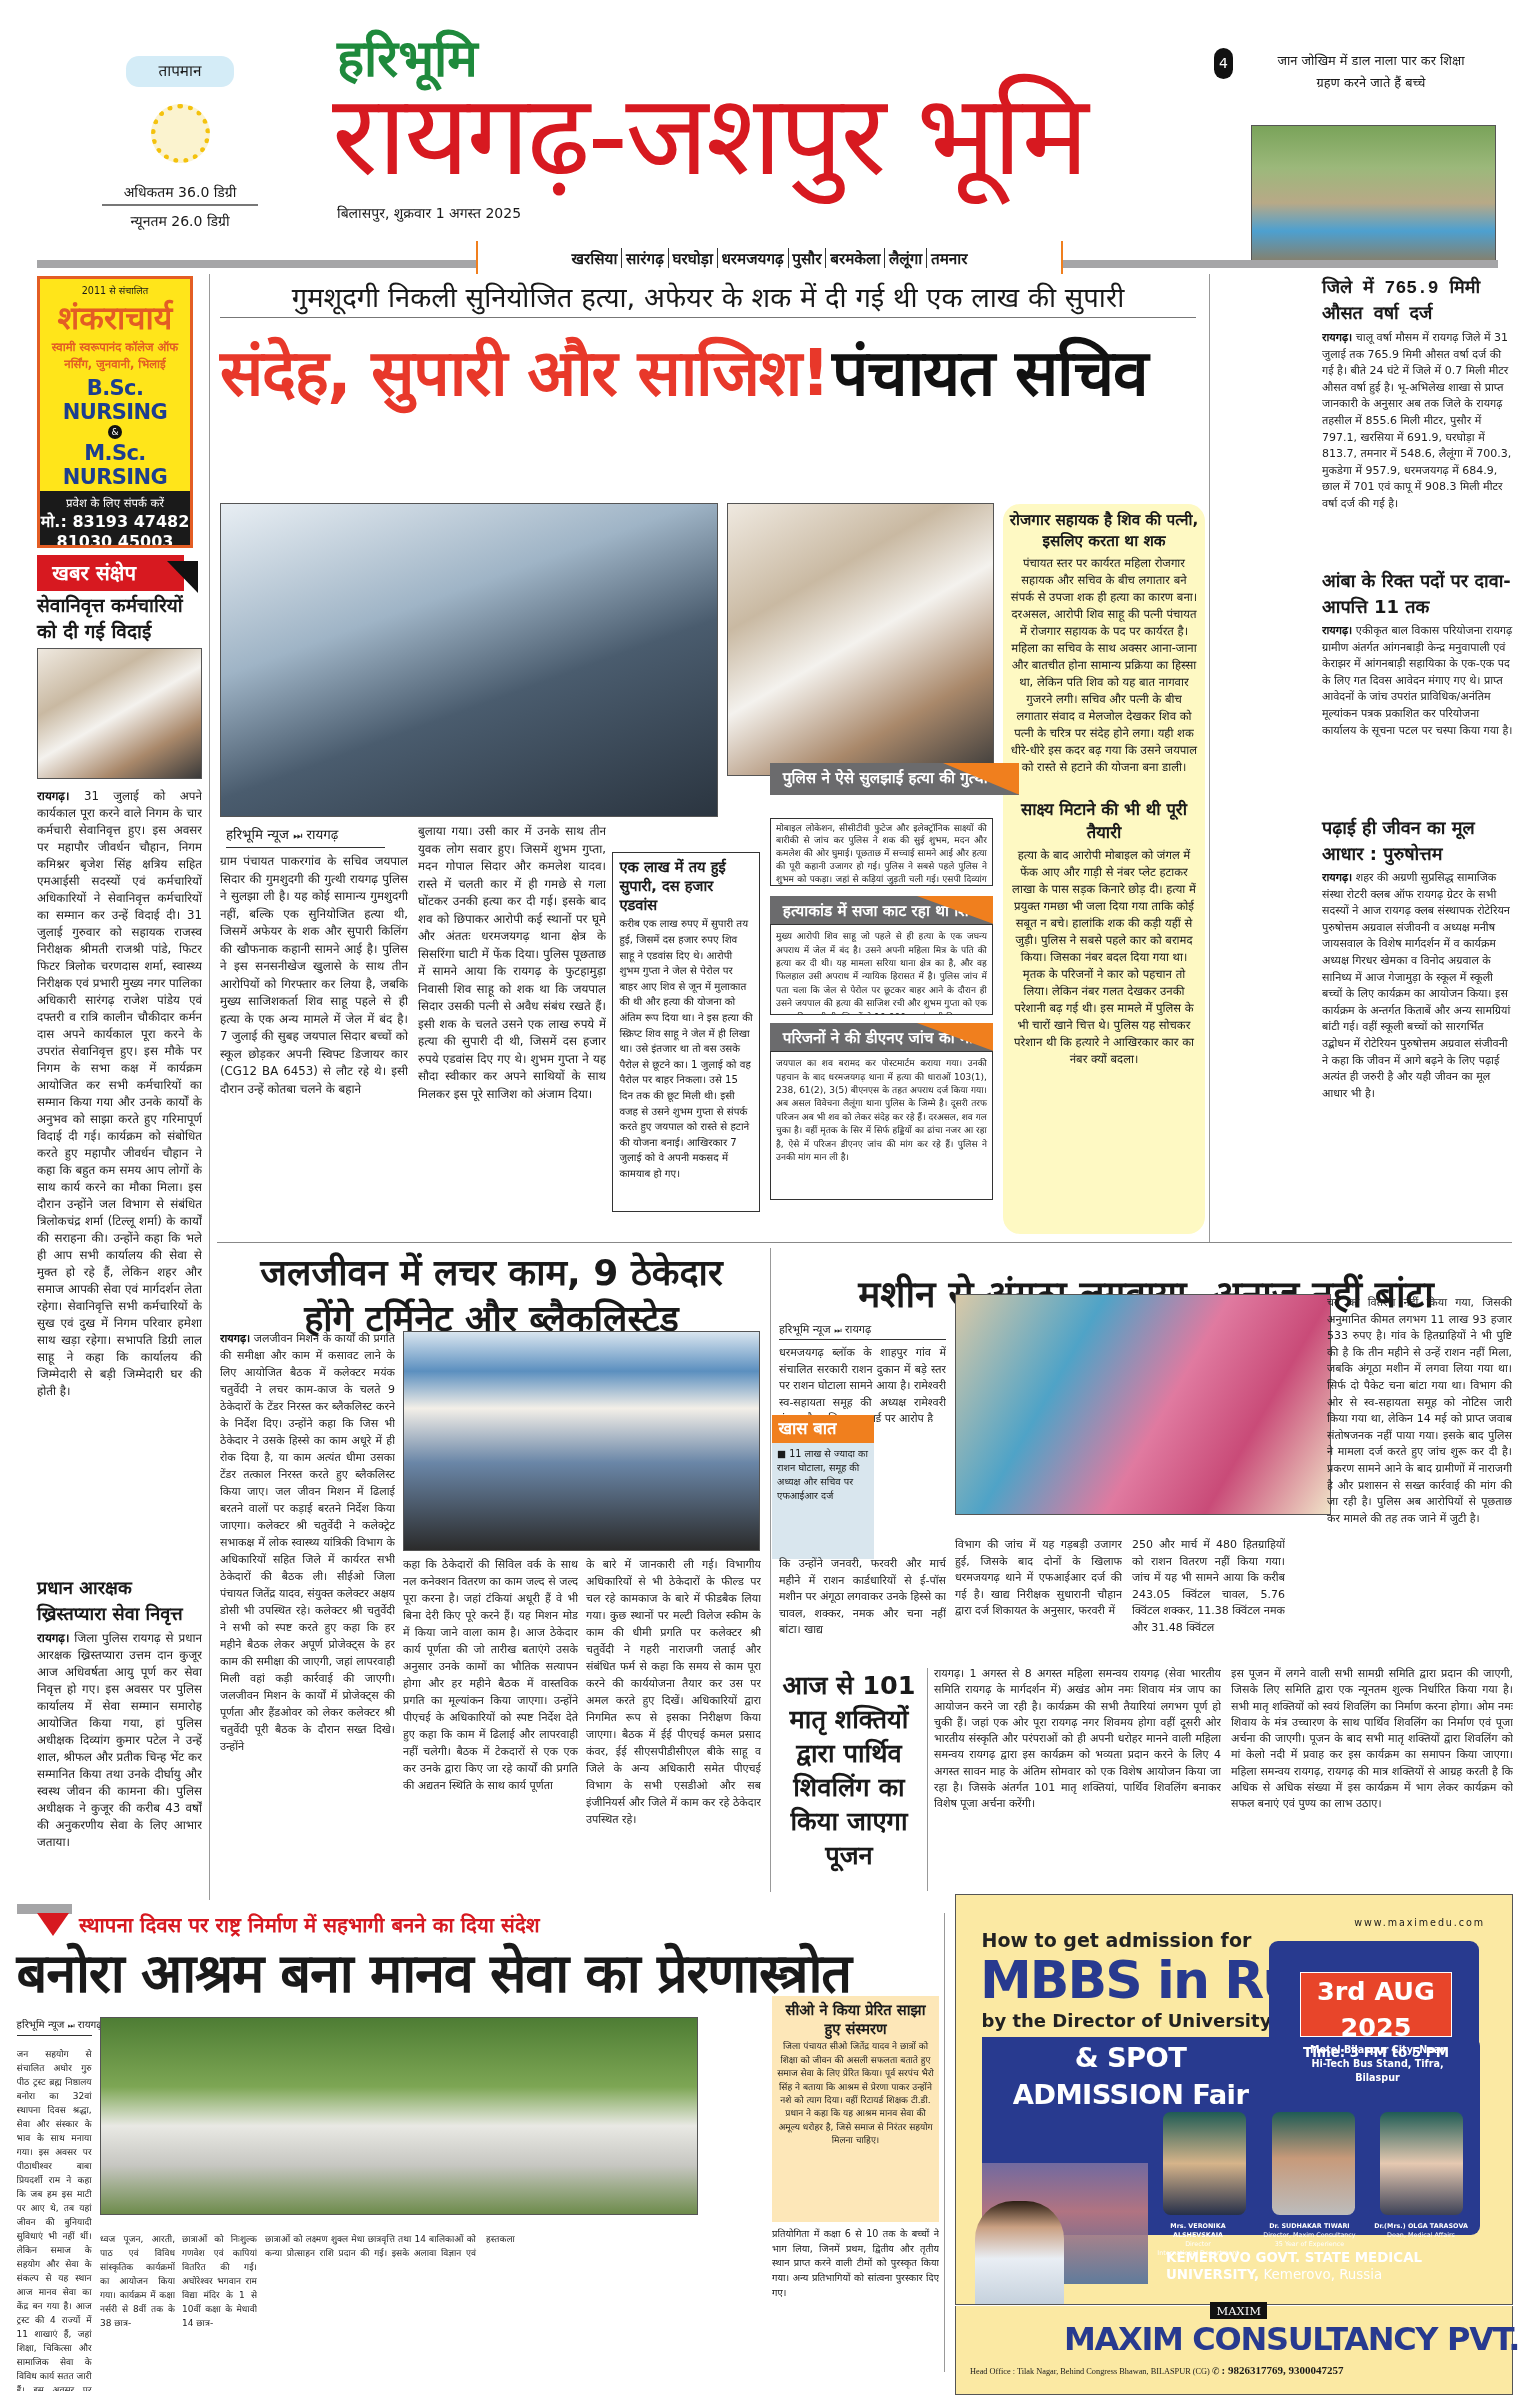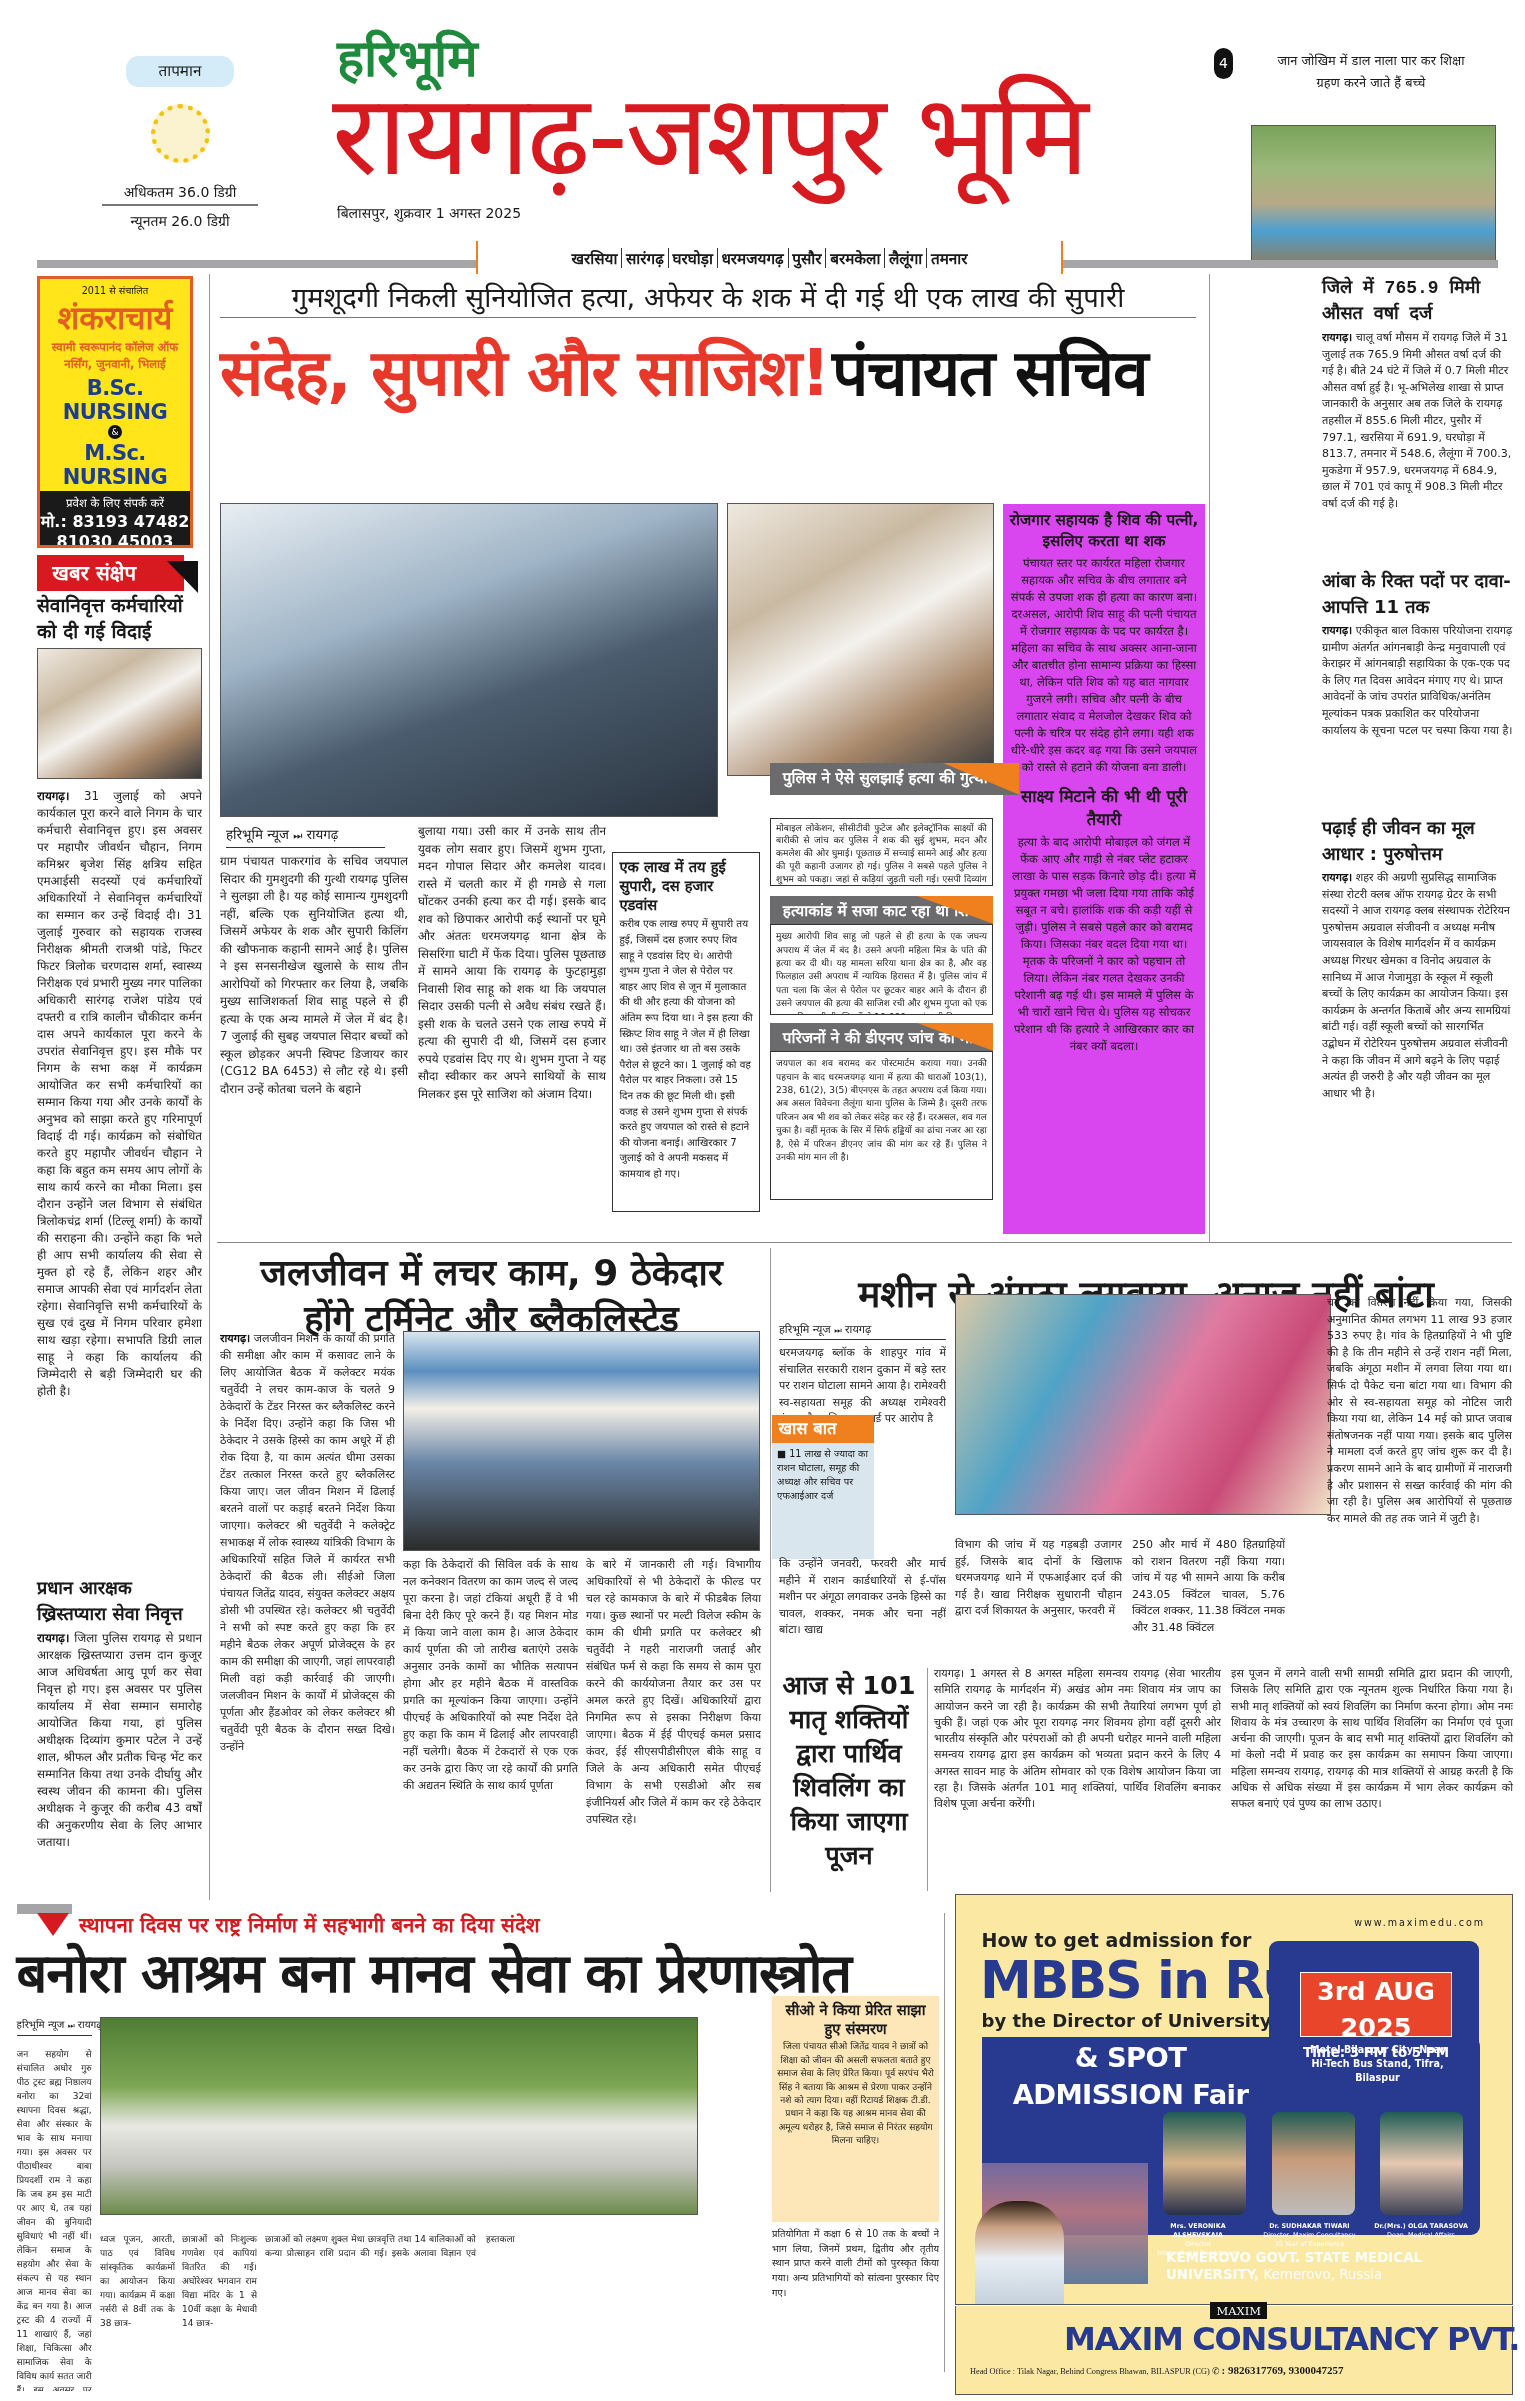--- a/index.html
+++ b/index.html
@@ -13,21 +13,21 @@
   .photo.saree { background: linear-gradient(120deg,#d9c9a8 0%,#4fa3c7 30%,#e07aa0 55%,#c94b78 75%,#f0e3c8 100%); }
   .photo.garden { background: linear-gradient(180deg,#4e7d34 0%,#7da654 35%,#e9e9e4 55%,#c7c7c2 75%,#6d8b4b 100%); }
   .photo.flood { background: linear-gradient(180deg,#7aa35a 0%,#9cb87b 30%,#b8a987 55%,#4da0d0 75%,#8e7b5d 100%); }
   .photo.office { background: linear-gradient(150deg,#efe9e0 0%,#c9b9a2 30%,#f4f2ee 50%,#a9886a 75%,#3a3a3a 100%); }
   .rule { background: #888; }
   .vrule { background: #999; width: 1.3px; }
   .byline { font-size: 13.4px; color: #222; border-bottom: 1.3px solid #333; padding-bottom: 3.8px; }
   .dark-banner { background: #6b6b6d; color: #fff; font-weight: bold; font-size: 19px; padding: 3.8px 12.8px; }
   .dark-banner .tri { position: absolute; right: -1.3px; top: 0; width: 0; height: 0; border-left: 77px solid transparent; border-top: 32px solid #f07f1e; }
   .boxed { border: 1.3px solid #333; background: #fff; }
-  .grey-box { background: #d946ef; }
+  .grey-box { background: #fef9c3; border-radius: 17px; }
 </style>
 </head>
 <body>
 
 <div class="abs" style="left:102px;top:56px;width:156px;height:191px;">
   <div style="width:108px;height:31px;margin:0 auto;background:#d4ecf7;border-radius:12.8px;text-align:center;font-size:15.3px;line-height:31px;">तापमान</div>
   <div style="width:59px;height:59px;margin:16.6px auto 0;border-radius:50%;background:#fbf3cf;border:5.7px dotted #f4c20d;"></div>
   <div style="margin-top:19px;text-align:center;font-size:14px;border-bottom:2.6px solid #777;padding-bottom:3.8px;">अधिकतम 36.0 डिग्री</div>
   <div style="margin-top:5.1px;text-align:center;font-size:14px;">न्यूनतम 26.0 डिग्री</div>
 </div>
@@ -91,21 +91,21 @@
   <span style="font-size:64px;font-weight:bold;color:#e8382a;letter-spacing:-1.3px;">संदेह, सुपारी और साजिश!</span>
   <span style="font-size:64px;font-weight:bold;color:#111;letter-spacing:-1.3px;">पंचायत सचिव</span><br>
 </div>
 
 <div class="abs photo blue" style="left:220px;top:503px;width:498px;height:314px;"></div>
 <div class="abs photo office" style="left:727px;top:503px;width:267px;height:273px;"></div>
 
 <div class="abs grey-box" style="left:1003px;top:504px;width:202px;height:730px;padding:6.4px 6.4px;text-align:center;">
   <div style="font-size:15.3px;font-weight:bold;line-height:20.4px;">रोजगार सहायक है शिव की पत्नी, इसलिए करता था शक</div>
   <div style="font-size:11.5px;line-height:17px;margin-top:3.8px;">पंचायत स्तर पर कार्यरत महिला रोजगार सहायक और सचिव के बीच लगातार बने संपर्क से उपजा शक ही हत्या का कारण बना। दरअसल, आरोपी शिव साहू की पत्नी पंचायत में रोजगार सहायक के पद पर कार्यरत है। महिला का सचिव के साथ अक्सर आना-जाना और बातचीत होना सामान्य प्रक्रिया का हिस्सा था, लेकिन पति शिव को यह बात नागवार गुजरने लगी। सचिव और पत्नी के बीच लगातार संवाद व मेलजोल देखकर शिव को पत्नी के चरित्र पर संदेह होने लगा। यही शक धीरे-धीरे इस कदर बढ़ गया कि उसने जयपाल को रास्ते से हटाने की योजना बना डाली।</div>
-  <div style="font-size:16.6px;font-weight:bold;line-height:23px;margin-top:9px;">साक्ष्य मिटाने की भी थी पूरी तैयारी</div>
+  <div style="font-size:16.6px;font-weight:bold;line-height:23px;margin-top:22px;">साक्ष्य मिटाने की भी थी पूरी तैयारी</div>
   <div style="font-size:11.5px;line-height:17px;margin-top:2.6px;">हत्या के बाद आरोपी मोबाइल को जंगल में फेंक आए और गाड़ी से नंबर प्लेट हटाकर लाखा के पास सड़क किनारे छोड़ दी। हत्या में प्रयुक्त गमछा भी जला दिया गया ताकि कोई सबूत न बचे। हालांकि शक की कड़ी यहीं से जुड़ी। पुलिस ने सबसे पहले कार को बरामद किया। जिसका नंबर बदल दिया गया था। मृतक के परिजनों ने कार को पहचान तो लिया। लेकिन नंबर गलत देखकर उनकी परेशानी बढ़ गई थी। इस मामले में पुलिस के भी चारों खाने चित्त थे। पुलिस यह सोचकर परेशान थी कि हत्यारे ने आखिरकार कार का नंबर क्यों बदला।</div>
 </div>
 
 <div class="abs" style="left:226px;top:825px;width:159px;">
   <div class="byline"><span>हरिभूमि न्यूज</span> <span style="font-size:10.2px;">⏭</span> <span>रायगढ़</span></div>
 </div>
 <div class="abs body-text" style="left:220px;top:853px;width:188px;height:351px;font-size:11.8px;line-height:17.5px;">ग्राम पंचायत पाकरगांव के सचिव जयपाल सिदार की गुमशुदगी की गुत्थी रायगढ़ पुलिस ने सुलझा ली है। यह कोई सामान्य गुमशुदगी नहीं, बल्कि एक सुनियोजित हत्या थी, जिसमें अफेयर के शक और सुपारी किलिंग की खौफनाक कहानी सामने आई है। पुलिस ने इस सनसनीखेज खुलासे के साथ तीन आरोपियों को गिरफ्तार कर लिया है, जबकि मुख्य साजिशकर्ता शिव साहू पहले से ही हत्या के एक अन्य मामले में जेल में बंद है। 7 जुलाई की सुबह जयपाल सिदार बच्चों को स्कूल छोड़कर अपनी स्विफ्ट डिजायर कार (CG12 BA 6453) से लौट रहे थे। इसी दौरान उन्हें कोतबा चलने के बहाने</div>
 <div class="abs body-text" style="left:418px;top:823px;width:188px;height:381px;font-size:11.8px;line-height:17.5px;">बुलाया गया। उसी कार में उनके साथ तीन युवक लोग सवार हुए। जिसमें शुभम गुप्ता, मदन गोपाल सिदार और कमलेश यादव। रास्ते में चलती कार में ही गमछे से गला घोंटकर उनकी हत्या कर दी गई। इसके बाद शव को छिपाकर आरोपी कई स्थानों पर घूमे और अंततः धरमजयगढ़ थाना क्षेत्र के सिसरिंगा घाटी में फेंक दिया। पुलिस पूछताछ में सामने आया कि रायगढ़ के फुटहामुड़ा निवासी शिव साहू को शक था कि जयपाल सिदार उसकी पत्नी से अवैध संबंध रखते हैं। इसी शक के चलते उसने एक लाख रुपये में हत्या की सुपारी दी थी, जिसमें दस हजार रुपये एडवांस दिए गए थे। शुभम गुप्ता ने यह सौदा स्वीकार कर अपने साथियों के साथ मिलकर इस पूरे साजिश को अंजाम दिया।</div>
 
 <div class="abs boxed" style="left:612px;top:852px;width:148px;height:360px;padding:3.8px 6.4px;overflow:hidden;">

